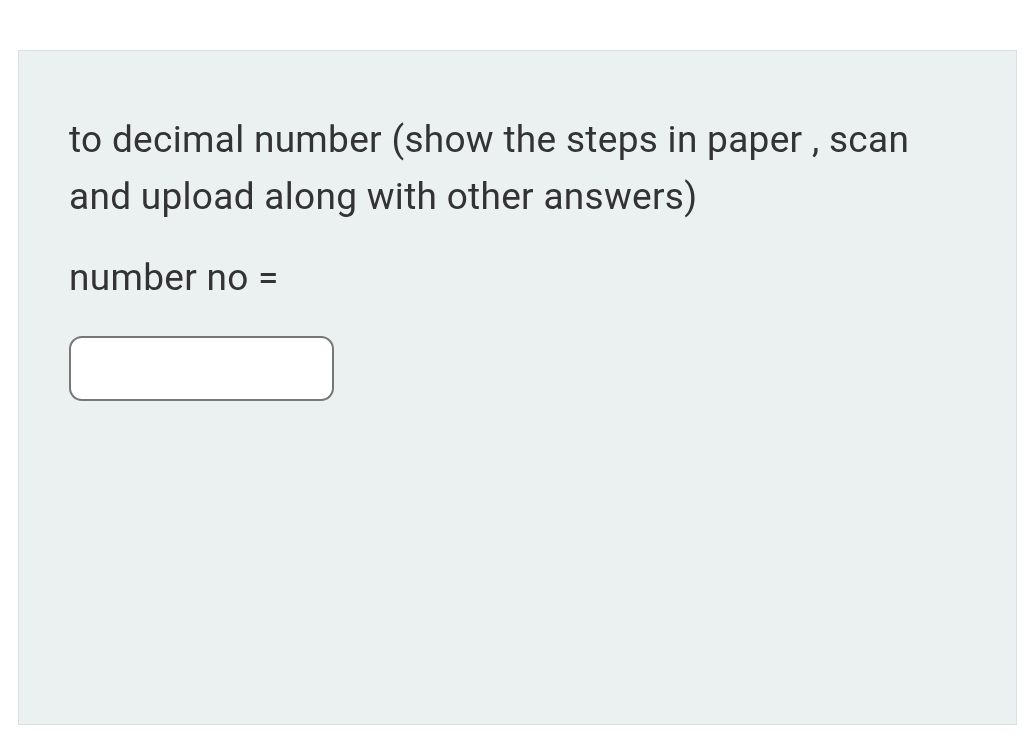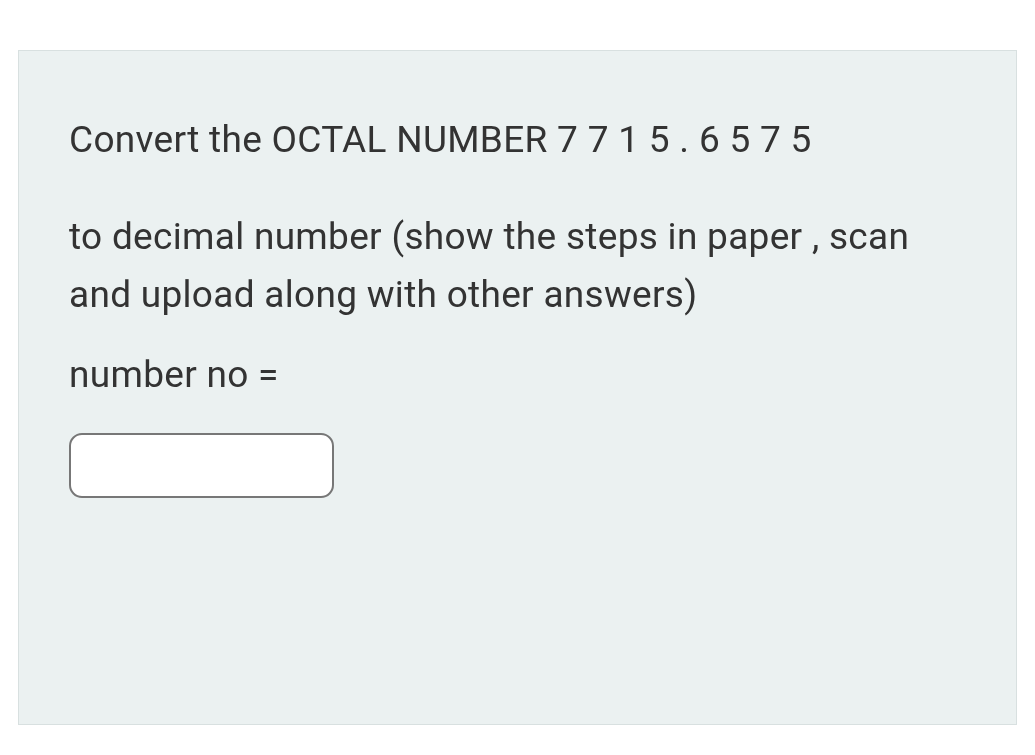--- a/index.html
+++ b/index.html
@@ -47,17 +47,16 @@
       background: #ffffff;
       font-size: 28px;
       padding: 0 15px;
       outline: none;
     }
   </style>
 </head>
 <body>
 
 <div class="question-container">
-  <p class="question-text para-1">Convert the OCTAL NUMBER  7 7 1 5 . 6 5 7 5</p>
   <p class="question-text para-2">to decimal number (show the steps in paper , scan and upload along with other answers)</p>
   <p class="question-text para-3">number  no =</p>
   <input type="text" class="answer-input" value="" style="">
 </div>
 
 </body></html>

